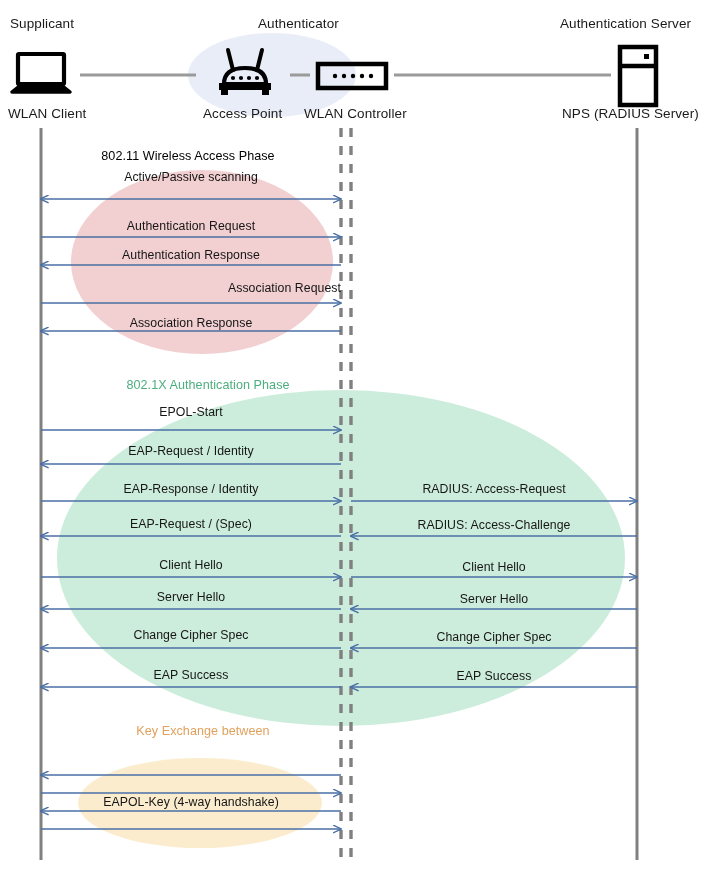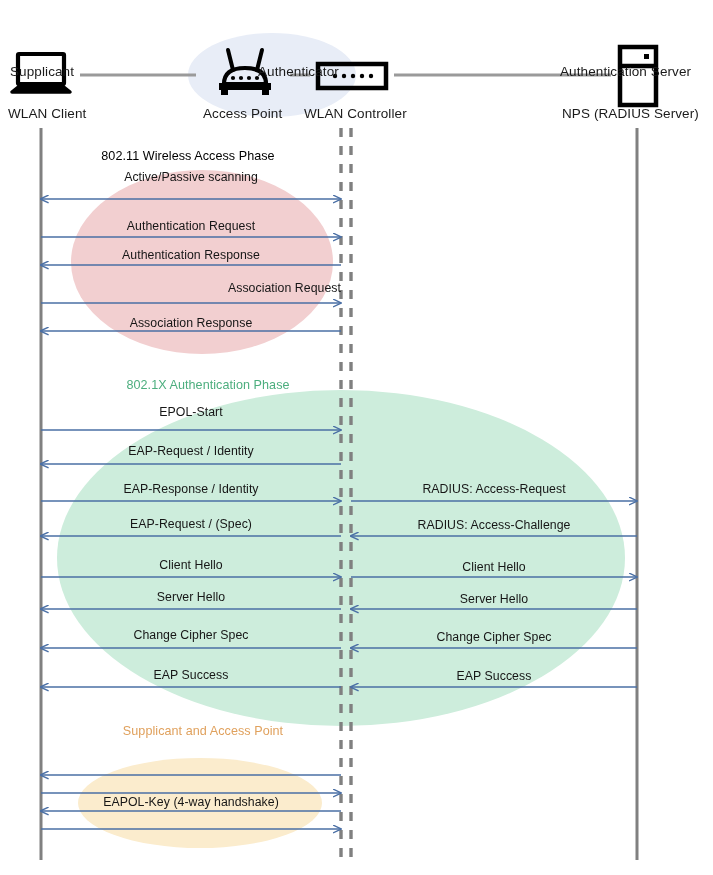--- a/index.html
+++ b/index.html
@@ -20,21 +20,21 @@
     left: 0; top: 0;
     width: 713px; height: 875px;
   }
   .hdr-label {
     position: absolute;
     font-size: 13.5px;
     color: #1a1a1a;
     white-space: nowrap;
     letter-spacing: 0.1px;
   }
-  .role-label { top: 16px; margin-top: 48px; }
+  .role-label { top: 16px; }
   .dev-label  { top: 106px; }
 
   .msg-label {
     position: absolute;
     font-size: 12.3px;
     color: #161616;
     white-space: nowrap;
     text-align: center;
     letter-spacing: 0.05px;
   }
@@ -172,17 +172,17 @@
       <div class="msg-label" style="left: 344px; width: 300px; top: 630px;">Change Cipher Spec</div>
       <div class="msg-label" style="left: 344px; width: 300px; top: 669px;">EAP Success</div>
       <div class="msg-label" style="left: 41px; width: 300px; top: 795px;">EAPOL-Key (4-way handshake)</div>
       <div class="phase-title" style="left: 83px; top: 147px; color: #000000; width: 210px;">
         <div>802.11 Wireless Access Phase</div>
       </div>
       <div class="phase-title" style="left: 103px; top: 376px; color: rgb(76, 174, 126); width: 210px;">
         <div>802.1X Authentication Phase</div>
       </div>
       <div class="phase-title" style="left: 98px; top: 722px; color: rgb(224, 161, 93); width: 210px;">
-        <div>Supplicant and Access Point</div>
+        <div>Key Exchange between</div>
       </div>
     </div>
 
 </div>
 
 </body></html>

